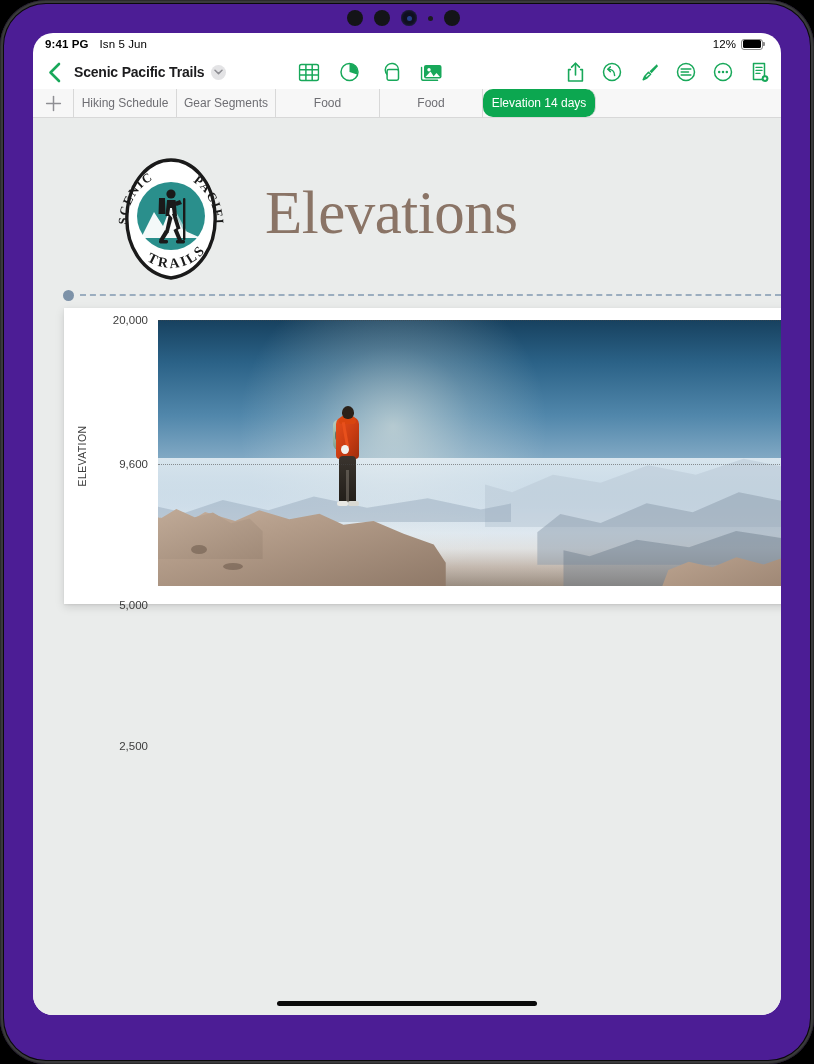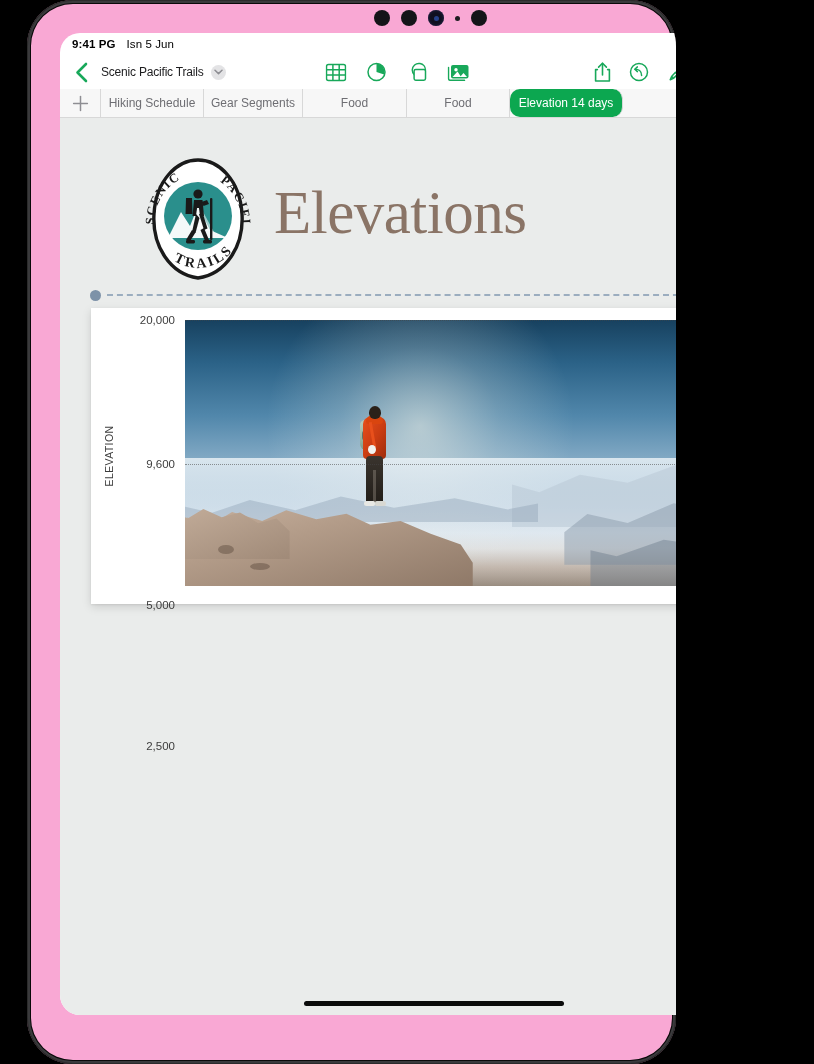--- a/index.html
+++ b/index.html
@@ -7,26 +7,25 @@
   html, body {
     width:814px; height:1064px;
     background:#000;
     font-family:"Liberation Sans", sans-serif;
     overflow:hidden;
   }
 
   
   #device {
     position:absolute; left:0; top:0;
-    width:649px; height:1064px;
-    background:#f9a8d4;
+    width:814px; height:1064px;
+    background:#4c1d95;
     border-radius:46px;
     box-shadow: inset 0 0 0 2px #2b2b2b, inset 0 0 0 4px #0a0a0a;
     overflow:hidden;
-    margin-left:27px;
   }
   #bezel-highlight {
     position:absolute; left:1px; top:1px; right:1px; bottom:1px;
     border-radius:45px;
     border:2px solid #3a3a3c;
     pointer-events:none;
   }
 
   
   #sensor-cluster {
@@ -85,21 +84,21 @@
     padding:0 10px 0 8px;
     background:#fff;
     position:relative;
   }
   #back-button {
     width:26px; height:26px;
     display:flex; align-items:center; justify-content:center;
     cursor:pointer;
   }
   #doc-title {
-    font-size:12px; font-weight:400; color:#1c1c1e;
+    font-size:14px; font-weight:700; color:#1c1c1e;
     margin-left:7px; white-space:nowrap; letter-spacing:-.2px;
   }
   #title-chevron {
     width:15px; height:15px; border-radius:50%;
     background:#e3e3e5; margin-left:7px;
     display:flex; align-items:center; justify-content:center;
     cursor:pointer; flex:0 0 auto;
   }
 
   #toolbar-insert {
@@ -164,21 +163,21 @@
 
   
   #slide-header {
     position:absolute; left:0; top:28px; width:100%; height:140px;
   }
   #brand-logo {
     position:absolute; left:74px; top:8px;
     width:128px; height:132px;
   }
   #slide-title {
-    position:absolute; left:214px; top:36px;
+    position:absolute; left:232px; top:36px;
     font-family:"Liberation Serif", serif;
     font-size:61px; color:#8a7466;
     letter-spacing:-.5px; line-height:1;
     white-space:nowrap;
   }
 
   
   #chart-card {
     position:absolute; left:31px; top:190px;
     width:748px; height:296px;

